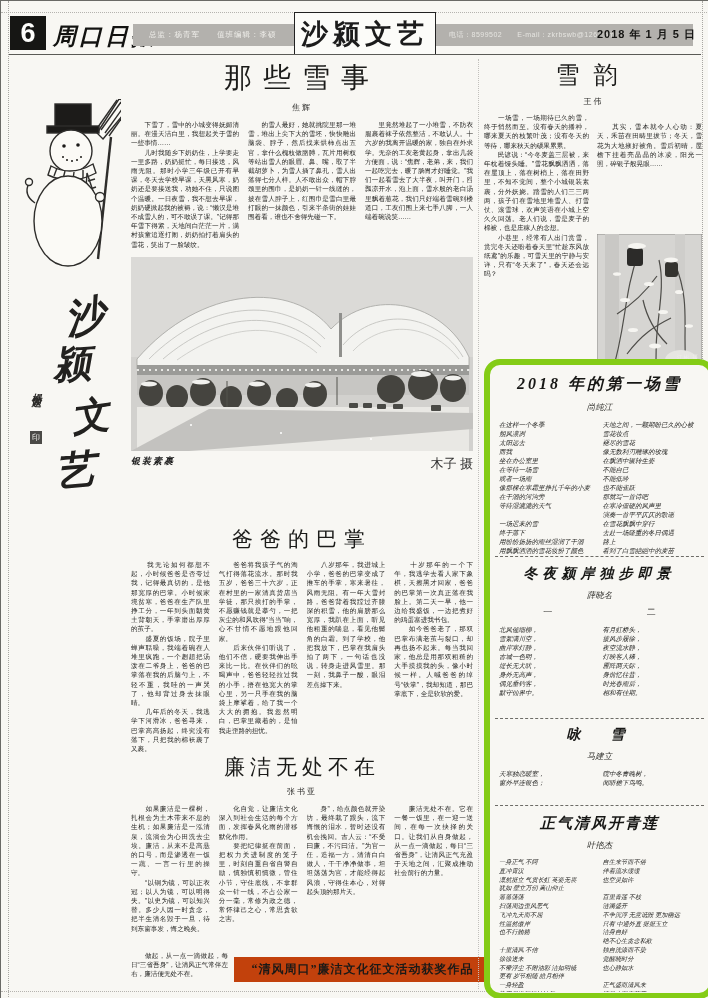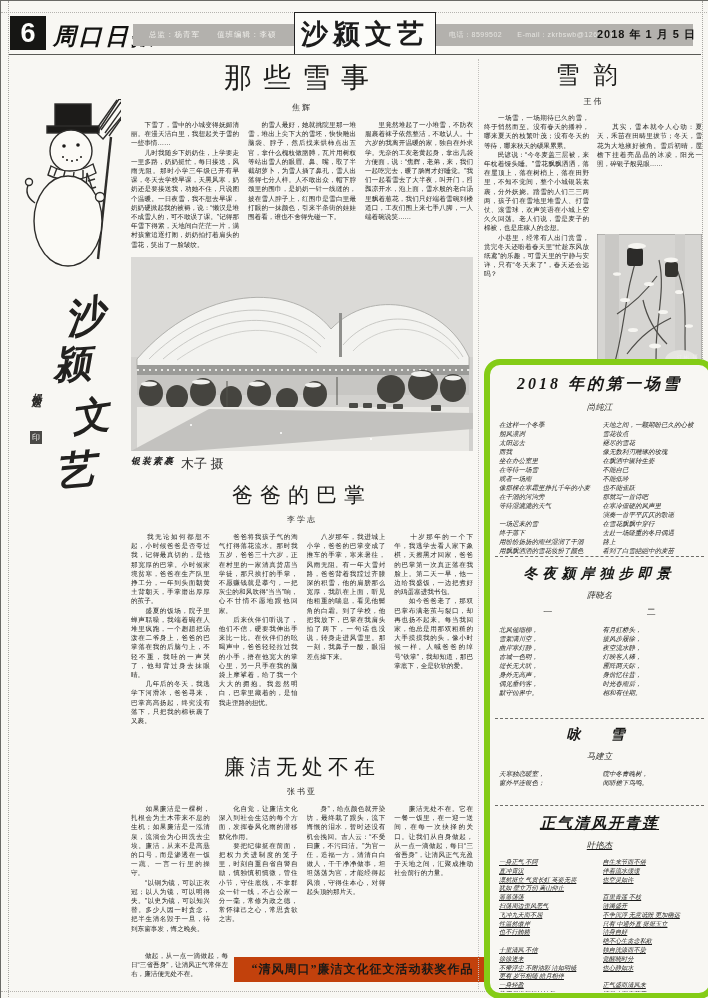--- a/index.html
+++ b/index.html
@@ -42,26 +42,26 @@
   .art-title{text-align:center;font-family:"Liberation Serif","DejaVu Serif",serif;color:#1b1b19;}
   .art-author{text-align:center;font-size:8px;letter-spacing:2px;color:#2c2c2a;margin-top:5px;}
   .cols{display:flex;gap:9px;margin-top:7px;}
   .col{flex:1;font-size:6.6px;line-height:9.2px;text-align:justify;white-space:pre-line;
        overflow:hidden;color:#262624;}
 
   .block-a{position:absolute;left:130px;top:58px;width:342px;}
   .block-a .art-title{font-size:28px;letter-spacing:11px;font-weight:500;}
   .block-a .col{height:128px;}
   .photo-main{position:absolute;left:130px;top:256px;width:342px;height:194px;}
-  .caption{position:absolute;left:130px;top:454px;width:342px;display:flex;justify-content:flex-start;gap:6px;}
+  .caption{position:absolute;left:130px;top:454px;width:342px;display:flex;justify-content:space-between;gap:6px;}
   .cap-l{font-family:"Liberation Serif",serif;font-weight:bold;font-style:italic;font-size:9px;letter-spacing:2px;}
   .cap-r{font-size:13px;color:#333;}
 
   .block-b{position:absolute;left:130px;top:480px;width:342px;}
-  .block-b .art-title{font-size:21px;letter-spacing:7px;font-weight:500;}
+  .block-b .art-title{font-size:21px;letter-spacing:7px;font-weight:500;margin-top:44px;}
   .block-b .col{height:212px;}
   .block-c{position:absolute;left:130px;top:752px;width:342px;}
   .block-c .art-title{font-size:21px;letter-spacing:5px;font-weight:400;}
   .block-c .col{height:146px;}
   .tail{position:absolute;left:130px;top:950px;width:97px;height:36px;font-size:6.6px;line-height:9.2px;
         text-align:justify;overflow:hidden;white-space:pre-line;color:#262624;}
   .strip{position:absolute;left:233px;top:956px;width:257px;height:25px;background:#c2410c;
          display:flex;align-items:center;justify-content:center;font-family:"Liberation Serif",serif;
          font-weight:bold;font-size:12px;letter-spacing:1px;color:#191917;}
 
@@ -91,21 +91,21 @@
          font-size:6.5px;line-height:9px;color:#262624;overflow:hidden;}
   .sep{border-top:1px dashed #6d6c67;margin:0 5px;}
   .s1{height:191px;padding-top:9px;box-sizing:border-box;}
   .s1 .p-title{font-size:16px;letter-spacing:3px;}
   .s2{height:161px;padding-top:8px;box-sizing:border-box;}
   .s2 .p-title{font-size:14px;letter-spacing:5px;}
   .p-label{display:flex;padding:4px 9px 0 9px;gap:6px;}
   .p-label div{flex:1;text-align:center;font-size:9px;font-family:"Liberation Serif",serif;color:#2c2c2a;}
   .s3{height:86px;padding-top:7px;box-sizing:border-box;}
   .s3 .p-title{font-size:14px;letter-spacing:8px;}
-  .s4{height:186px;padding-top:8px;box-sizing:border-box;text-decoration:underline;}
+  .s4{height:186px;padding-top:8px;box-sizing:border-box;}
   .s4 .p-title{font-size:15px;letter-spacing:2px;}
   .s4 .p-col{font-size:6.2px;line-height:8.8px;}
 </style>
 </head>
 <body>
 
 <div class="page">
   <div class="edge-t"></div>
   <div class="edge-l"></div>
   <div class="edge-r"></div>
@@ -228,21 +228,20 @@
       <circle cx="240" cy="182" r="1" fill="#fff"></circle>
     </svg>
   </div>
   <div class="caption">
     <span class="cap-l">银装素裹</span>
     <span class="cap-r">木子 摄</span>
   </div>
 
   <div class="block-b">
     <div class="art-title">爸爸的巴掌</div>
-    <div class="art-author">李学志</div>
     <div class="cols">
       <div class="col">　　我无论如何都想不起，小时候爸爸是否夸过我，记得最真切的，是他那宽厚的巴掌。小时候家境贫寒，爸爸在生产队里挣工分，一年到头面朝黄土背朝天，手掌磨出厚厚的茧子。
 　　盛夏的饭场，院子里蝉声聒噪，我端着碗在人堆里疯跑，一个趔趄把汤泼在二爷身上，爸爸的巴掌落在我的后脑勺上，不轻不重，我哇的一声哭了，他却背过身去抹眼睛。
 　　几年后的冬天，我逃学下河滑冰，爸爸寻来，巴掌高高扬起，终究没有落下，只把我的棉袄裹了又裹。</div>
       <div class="col">　　爸爸将我孩子气的淘气打得落花流水。那时我五岁，爸爸三十六岁，正在村里的一家清真货店当学徒，那只挨打的手掌，不愿赚钱就是摹勺，一把灰尘的和风吹得“当当”响，心不甘情不愿地跟他回家。
 　　后来伙伴们听说了，他们不信，硬要我伸出手来比一比。在伙伴们的吆喝声中，爸爸轻轻拉过我的小手，捂在他宽大的掌心里，另一只手在我的脑袋上摩挲着，给了我一个大大的拥抱。我忽然明白，巴掌里藏着的，是怕我走歪路的担忧。</div>
       <div class="col">　　八岁那年，我进城上小学，爸爸的巴掌变成了推车的手掌，寒来暑往，风雨无阻。有一年大雪封路，爸爸背着我蹚过齐膝深的积雪，他的肩膀那么宽厚，我趴在上面，听见他粗重的喘息，看见他鬓角的白霜。到了学校，他把我放下，巴掌在我肩头拍了两下，一句话也没说，转身走进风雪里。那一刻，我鼻子一酸，眼泪差点掉下来。</div>
       <div class="col">　　十岁那年的一个下午，我逃学去看人家下象棋，天擦黑才回家，爸爸的巴掌第一次真正落在我脸上。第二天一早，他一边给我盛饭，一边把煮好的鸡蛋塞进我书包。
 　　如今爸爸老了，那双巴掌布满老茧与裂口，却再也扬不起来。每当我回家，他总是用那双粗糙的大手摸摸我的头，像小时候一样。人喊爸爸的绰号“铁掌”，我却知道，那巴掌底下，全是软软的爱。</div>
     </div>

